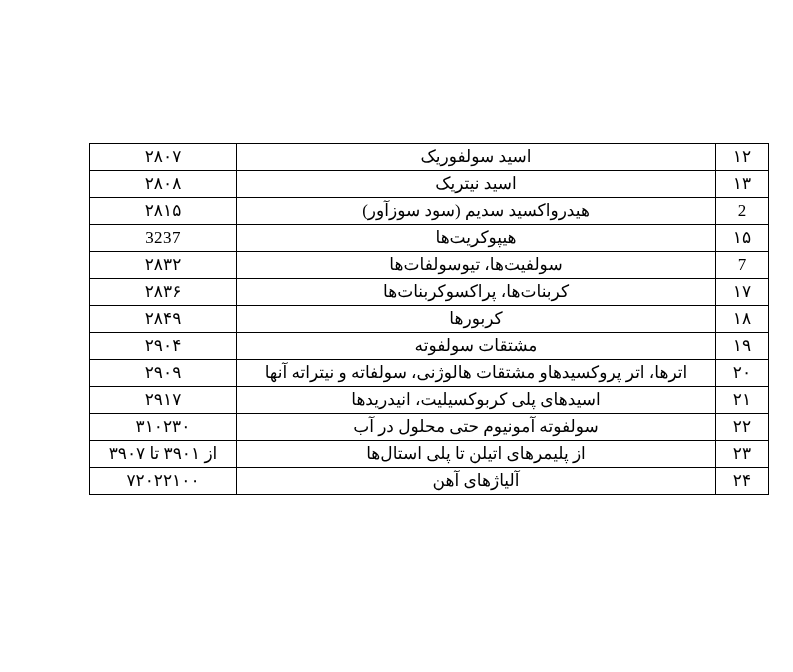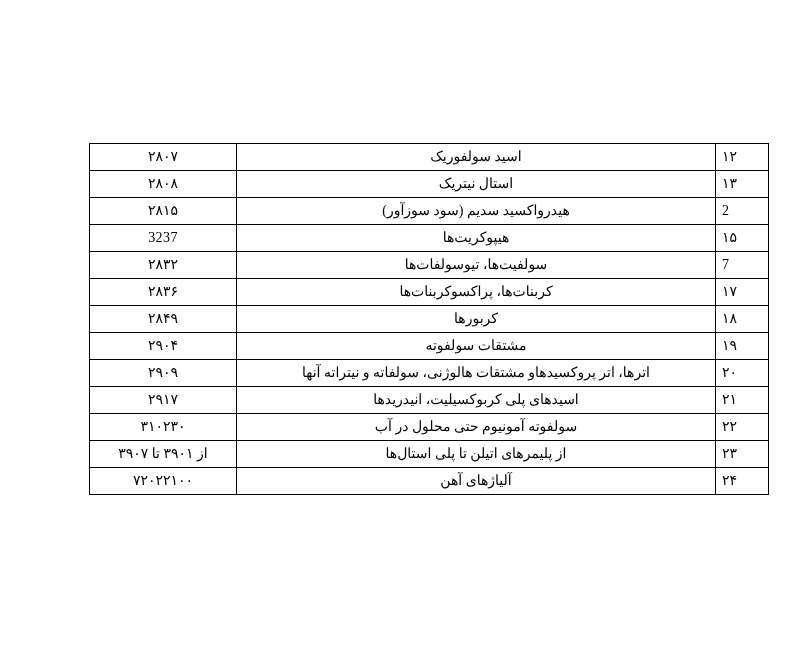--- a/index.html
+++ b/index.html
@@ -29,28 +29,28 @@
     top: 143px;
     width: 640px;
     border-collapse: collapse;
     table-layout: fixed;
     direction: rtl;
   }
   .doc-table td {
     border: 1px solid #000000;
     height: 26px;
     padding: 0 6px;
-    font-size: 14px;
+    font-size: 17px;
     line-height: 1.15;
     vertical-align: middle;
     white-space: nowrap;
   }
   .col-num {
     width: 40px;
-    text-align: left;
+    text-align: center;
   }
   .col-desc {
     width: 466px;
     text-align: center;
     padding-right: 10px;
   }
   .col-code {
     width: 134px;
     text-align: center;
     letter-spacing: 0.4px;
@@ -62,21 +62,21 @@
 <div class="page">
   <table class="doc-table">
     <tbody>
       <tr>
         <td class="col-num">۱۲</td>
         <td class="col-desc">اسید سولفوریک</td>
         <td class="col-code">۲۸۰۷</td>
       </tr>
       <tr>
         <td class="col-num">۱۳</td>
-        <td class="col-desc">استال نیتریک</td>
+        <td class="col-desc">اسید نیتریک</td>
         <td class="col-code">۲۸۰۸</td>
       </tr>
       <tr>
         <td class="col-num">2</td>
         <td class="col-desc">هیدرواکسید سدیم (سود سوزآور)</td>
         <td class="col-code">۲۸۱۵</td>
       </tr>
       <tr>
         <td class="col-num">۱۵</td>
         <td class="col-desc">هیپوکریت‌ها</td>

